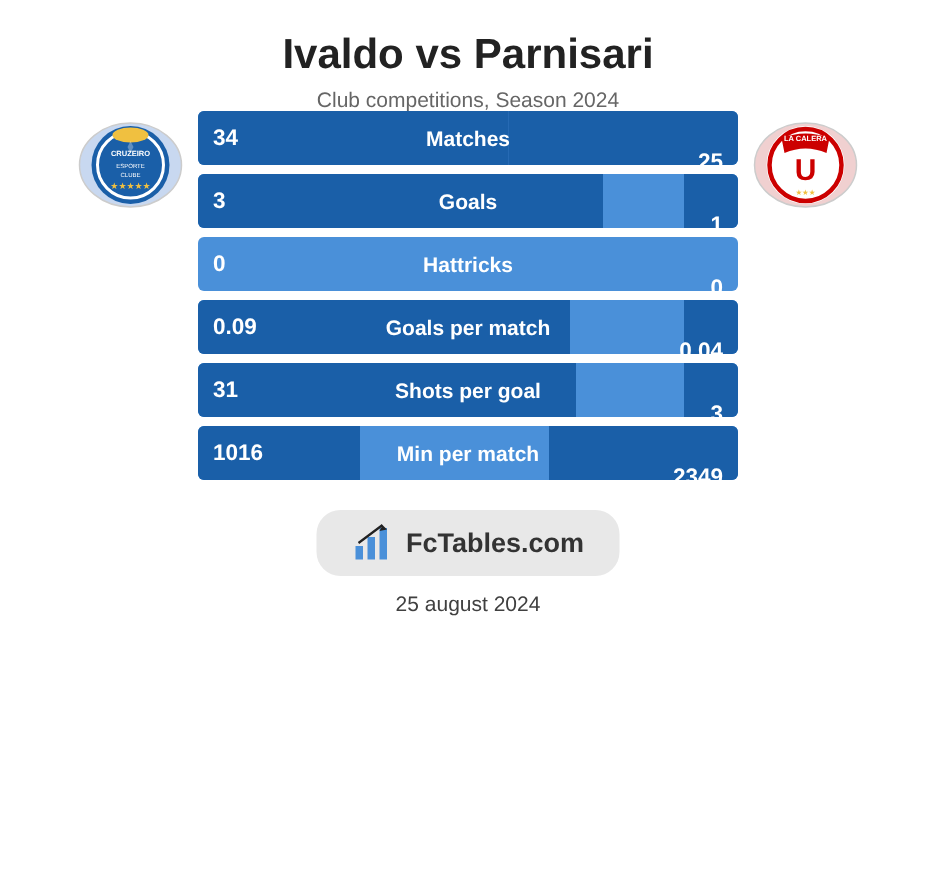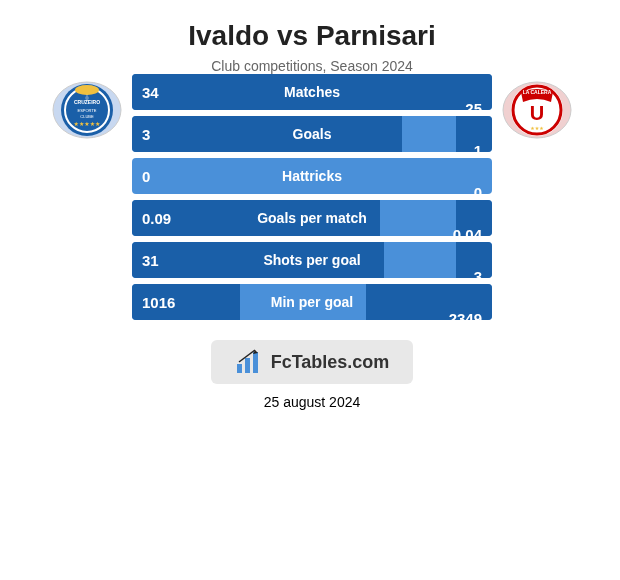--- a/index.html
+++ b/index.html
@@ -122,38 +122,38 @@
     }
     .badge-section {
       margin-top: 20px;
       display: flex;
       flex-direction: column;
       align-items: center;
       gap: 10px;
     }
     .fctables-badge {
       background: #e8e8e8;
-      border-radius: 6px;
+      border-radius: 16px;
       padding: 8px 24px;
       display: flex;
       align-items: center;
       gap: 8px;
     }
     .fctables-icon {
       width: 28px;
       height: 28px;
     }
     .fctables-text {
       font-size: 18px;
       font-weight: bold;
       color: #333;
     }
     .date-text {
       font-size: 14px;
-      color: #000000;
+      color: #404040;
     }
   </style>
 </head>
 <body>
 
 <div class="container">
   <div class="title">Ivaldo vs Parnisari</div>
   <div class="subtitle">Club competitions, Season 2024</div>
 
   <div class="stats-section">
@@ -213,21 +213,21 @@
     <div class="bar-fill-left" style="width:70%"></div>
     <div class="bar-fill-right" style="width:10%"></div>
     <span class="bar-left-val">31</span>
     <span class="bar-label">Shots per goal</span>
     <span class="bar-right-val">3</span>
   </div>
         <div class="bar-container">
     <div class="bar-fill-left" style="width:30%"></div>
     <div class="bar-fill-right" style="width:35%"></div>
     <span class="bar-left-val">1016</span>
-    <span class="bar-label">Min per goal</span>
+    <span class="bar-label">Min per match</span>
     <span class="bar-right-val">2349</span>
   </div>
       </div>
 
     <div class="logo-right">
       <svg class="calera-logo" viewBox="0 0 72 72">
 
         <ellipse cx="36" cy="36" rx="34" ry="28" fill="#f0d0d0" stroke="#ccc" stroke-width="1"></ellipse>
 
         <circle cx="36" cy="36" r="26" fill="white"></circle>

